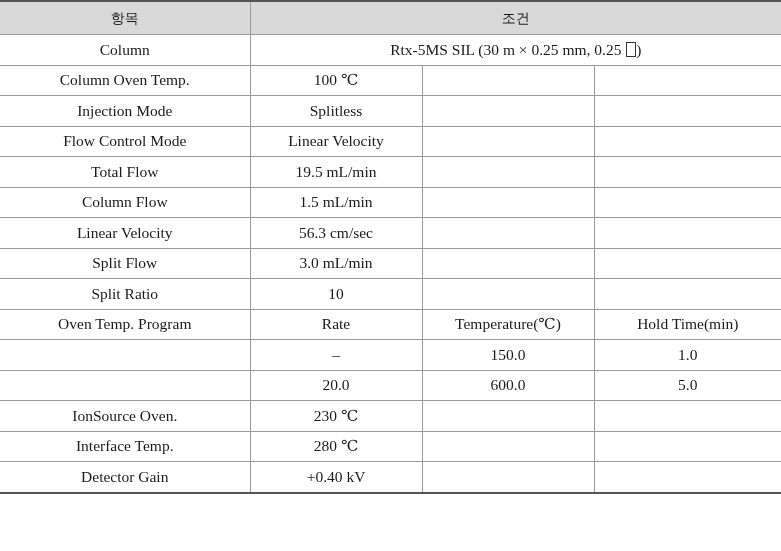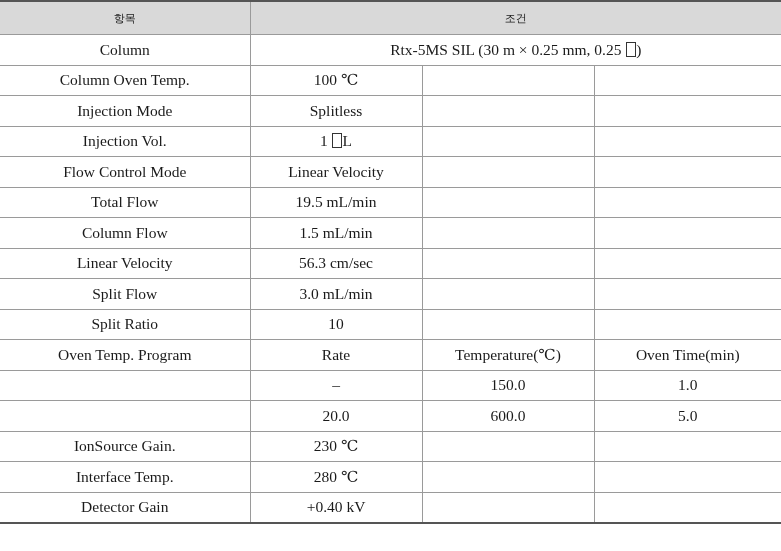--- a/index.html
+++ b/index.html
@@ -53,21 +53,21 @@
   table.gc-table th:first-child {
     border-left: none;
   }
 
   
   tr.header-row th {
     background: #d9d9d9;
     border-top: 2px solid #555555;
     border-bottom: 1px solid #9a9a9a;
     height: 32px;
-    font-size: 11px;
+    font-size: 14px;
     font-family: "Liberation Sans", "DejaVu Sans", sans-serif;
   }
 
   
   tr.last-row td {
     border-bottom: 2px solid #555555;
   }
 
   
   td.merged {
@@ -116,26 +116,20 @@
           <td class="blank"></td>
           <td class="blank"></td>
         </tr>
         <tr>
           <td>Injection Mode</td>
           <td>Splitless</td>
           <td class="blank"></td>
           <td class="blank"></td>
         </tr>
         <tr>
-          <td>Injection Vol.</td>
-          <td>1 <span class="glyph-missing"></span>L</td>
-          <td class="blank"></td>
-          <td class="blank"></td>
-        </tr>
-        <tr>
           <td>Flow Control Mode</td>
           <td>Linear Velocity</td>
           <td class="blank"></td>
           <td class="blank"></td>
         </tr>
         <tr>
           <td>Total Flow</td>
           <td>19.5 mL/min</td>
           <td class="blank"></td>
           <td class="blank"></td>
@@ -161,36 +155,36 @@
         <tr>
           <td>Split Ratio</td>
           <td>10</td>
           <td class="blank"></td>
           <td class="blank"></td>
         </tr>
         <tr>
           <td>Oven Temp. Program</td>
           <td>Rate</td>
           <td>Temperature(℃)</td>
-          <td>Oven Time(min)</td>
+          <td>Hold Time(min)</td>
         </tr>
         <tr>
           <td></td>
           <td>–</td>
           <td>150.0</td>
           <td>1.0</td>
         </tr>
         <tr>
           <td></td>
           <td>20.0</td>
           <td>600.0</td>
           <td>5.0</td>
         </tr>
         <tr>
-          <td>IonSource Gain.</td>
+          <td>IonSource Oven.</td>
           <td>230 ℃</td>
           <td class="blank"></td>
           <td class="blank"></td>
         </tr>
         <tr>
           <td>Interface Temp.</td>
           <td>280 ℃</td>
           <td class="blank"></td>
           <td class="blank"></td>
         </tr>

